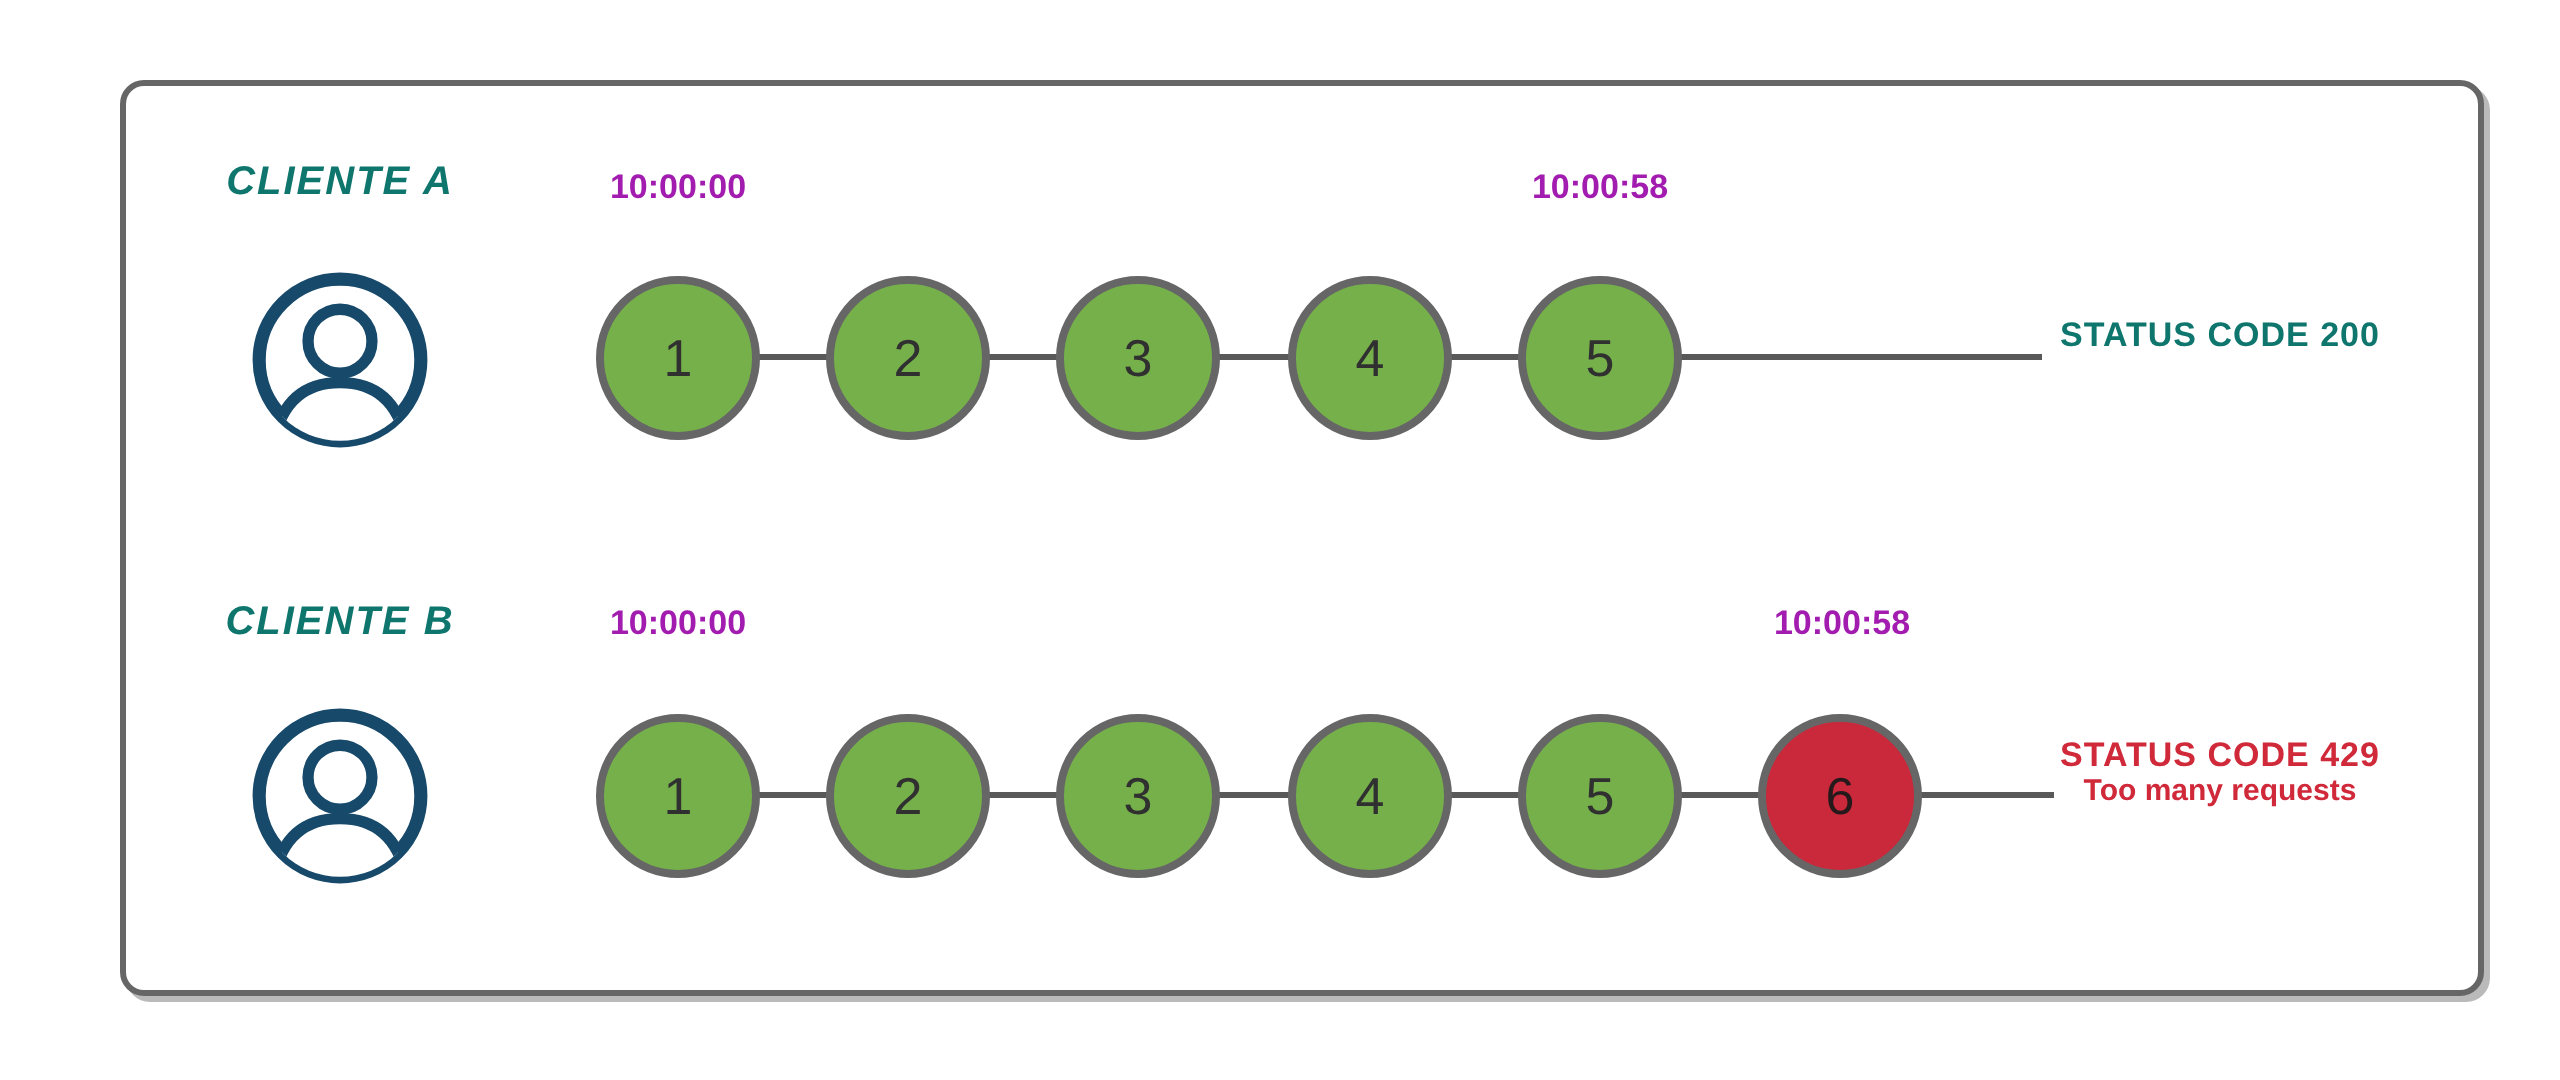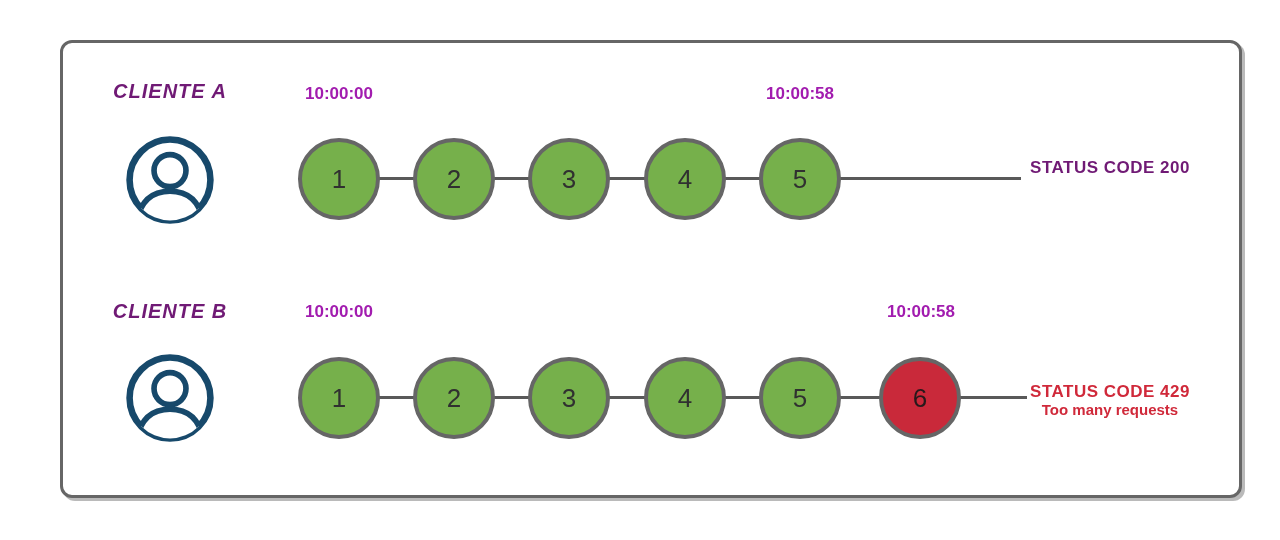--- a/index.html
+++ b/index.html
@@ -21,21 +21,21 @@
     background: #ffffff;
   }
   .client-label {
     position: absolute;
     width: 160px;
     text-align: center;
     font-size: 20px;
     font-weight: 700;
     font-style: italic;
     letter-spacing: 1px;
-    color: #701a75;
+    color: #0f766e;
   }
   .avatar { position: absolute; width: 94px; height: 94px; }
   .time-label {
     position: absolute;
     width: 160px;
     text-align: center;
     font-size: 17px;
     font-weight: 700;
     color: #a21caf;
   }
@@ -62,21 +62,21 @@
   .node.rejected { background: #c9293a; color: #26191b; }
   .status {
     position: absolute;
     width: 210px;
     text-align: center;
     font-weight: 700;
     z-index: 2;
   }
   .status .l1 { font-size: 17px; line-height: 19px; letter-spacing: 0.5px; }
   .status .l2 { font-size: 15px; line-height: 18px; }
-  .status.ok { color: #701a75; }
+  .status.ok { color: #0f766e; }
   .status.err { color: #d0293a; }
 </style>
 </head>
 <body>
 
 <div class="canvas">
 
   <div class="frame"></div>
 
   <div class="client-label" style="left:90px; top:80px;">CLIENTE A</div>
@@ -151,18 +151,18 @@
   <div class="node allowed" style="left:644px; top:357px;">
     <span>4</span>
     </div>
   <div class="node allowed" style="left:759px; top:357px;">
     <span>5</span>
     </div>
   <div class="node rejected" style="left:879px; top:357px;">
     <span>6</span>
     </div>
 
-  <div class="status err" style="left:1005px; top:382px;">
+  <div class="status err" style="left:1005px; top:368px;">
     <div class="l1">STATUS CODE 429</div>
     <div class="l2">Too many requests</div>
   </div>
 
 </div>
 
 </body></html>

